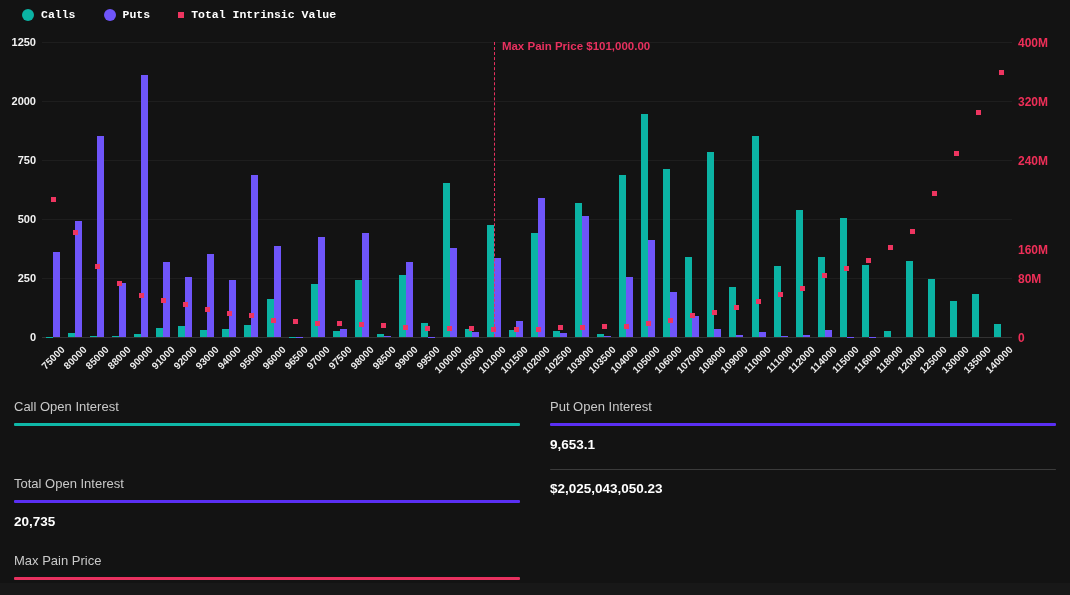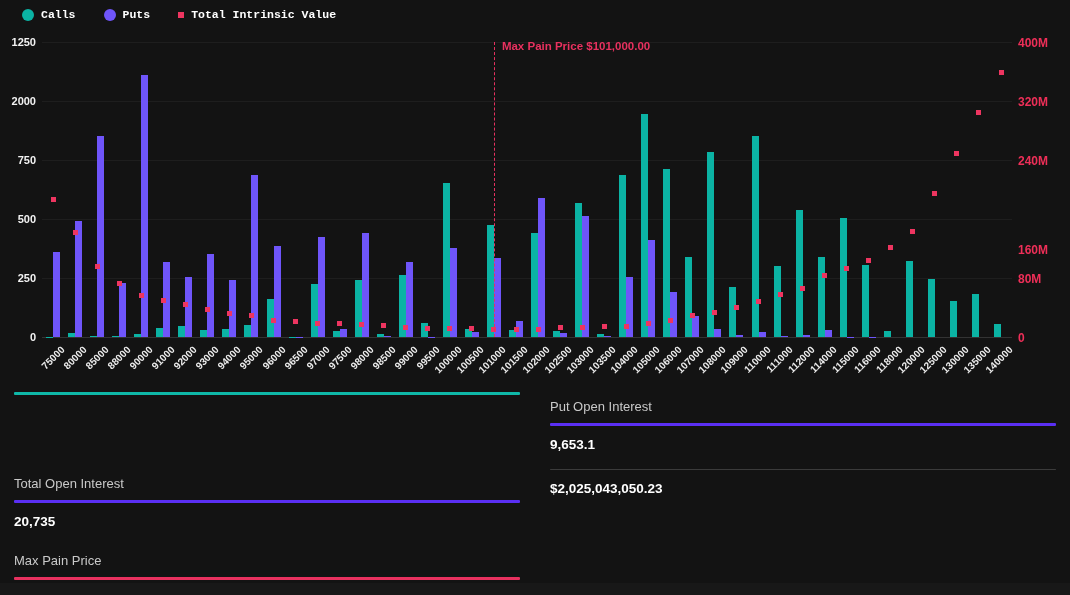--- a/index.html
+++ b/index.html
@@ -244,20 +244,21 @@
     <div class="bar" data-name="call-bar" style="left: 994px; top: 324px; width: 7px; height: 13px; background: rgb(11, 179, 164);"></div>
     <div class="bar" data-name="put-bar" style="left: 1001px; top: 337px; width: 7px; height: 0px; background: rgb(111, 85, 250);"></div>
     <div class="iv-dot" data-name="intrinsic-value-dot" style="left: 998.5px; top: 70.4px; background: rgb(238, 53, 96);"></div>
     <div class="xlabel" data-name="x-axis-strike-label" style="left: 911px; top: 344px;">140000</div>
     <div class="maxpain-line" data-name="max-pain-line" style="left: 493.9px; top: 42px; height: 295px; border-left-color: rgb(232, 49, 95);"></div>
     <div class="maxpain-label" data-name="max-pain-label" style="left: 501.9px; top: 40px; color: rgb(232, 49, 95);">Max Pain Price $101,000.00</div>
   </div>
 
 <div class="metrics" data-name="summary-metrics">
   <div class="metric" data-name="metric-call-open-interest">
+    <div class="metric-label" data-name="metric-label">Call Open Interest</div>
     <div class="metric-rule" data-name="metric-rule" style="background: rgb(15, 184, 168);"></div>
   </div>
   <div class="metric" data-name="metric-put-open-interest">
     <div class="metric-label" data-name="metric-label">Put Open Interest</div>
     <div class="metric-rule" data-name="metric-rule" style="background: rgb(90, 47, 243);"></div>
     <div class="metric-value" data-name="metric-value">9,653.1</div>
   </div>
   <div class="metric" data-name="metric-total-open-interest">
     <div class="metric-label" data-name="metric-label">Total Open Interest</div>
     <div class="metric-rule" data-name="metric-rule" style="background: rgb(90, 47, 243);"></div>

